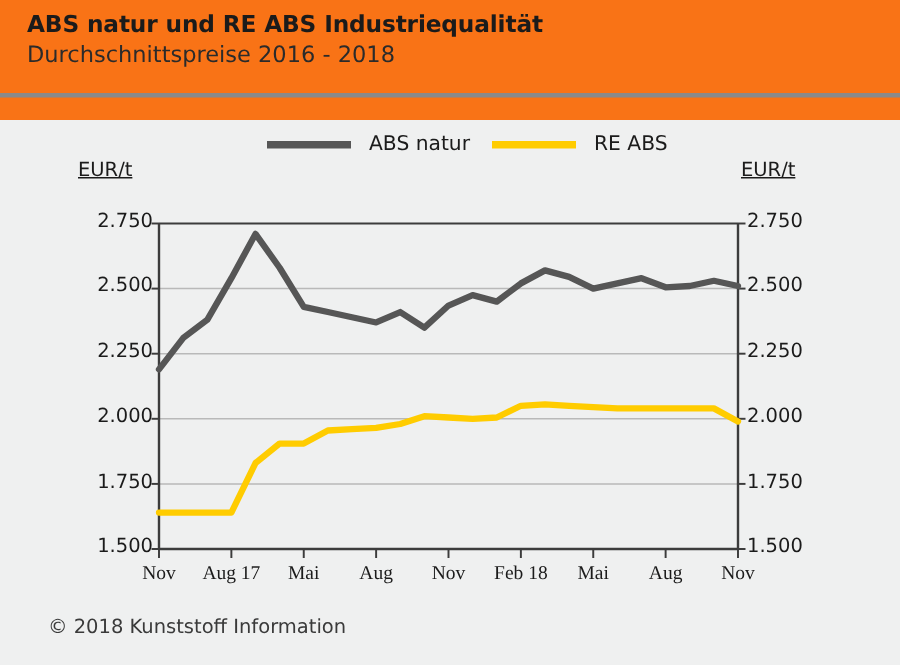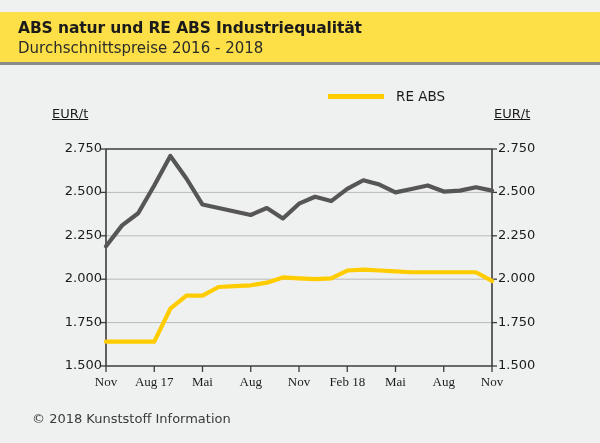--- a/index.html
+++ b/index.html
@@ -4,22 +4,22 @@
 <style>
   html,body{margin:0;padding:0;}
   body{
     width:600px;height:443px;
     background:#eff0f0;
     font-family:"DejaVu Sans","Liberation Sans",sans-serif;
     overflow:hidden;
     position:relative;
   }
   #header{
-    position:absolute;left:0;top:12px;width:600px;height:50px;
-    background:#fde047;
+    position:absolute;left:0;top:0;width:600px;height:80px;
+    background:#f97316;
     box-sizing:border-box;
     padding:6px 0 0 18px;
   }
   #header-rule{
     position:absolute;left:0;top:62px;width:600px;height:3px;
     background:#8a8a8a;
   }
   #title-main{
     font-size:15.5px;font-weight:bold;color:#1b1b1b;
     letter-spacing:-0.1px;line-height:20px;white-space:nowrap;
@@ -71,20 +71,24 @@
 </head>
 <body>
 
 <div id="header">
   <div id="title-main">ABS natur und RE ABS Industriequalität</div>
   <div id="title-sub">Durchschnittspreise 2016 - 2018</div>
 </div>
 <div id="header-rule"></div>
 
 <div id="legend">
+  <div class="legend-item" id="legend-abs">
+    <span class="legend-swatch" id="swatch-abs" style="background: rgb(86, 86, 86);"></span>
+    <span class="legend-label">ABS natur</span>
+  </div>
   <div class="legend-item" id="legend-re">
     <span class="legend-swatch" id="swatch-re" style="background: rgb(255, 204, 0);"></span>
     <span class="legend-label">RE ABS</span>
   </div>
 </div>
 
 <div class="unit-label" id="unit-left">EUR/t</div>
 <div class="unit-label" id="unit-right">EUR/t</div>
 
 <div id="plot-wrap">

